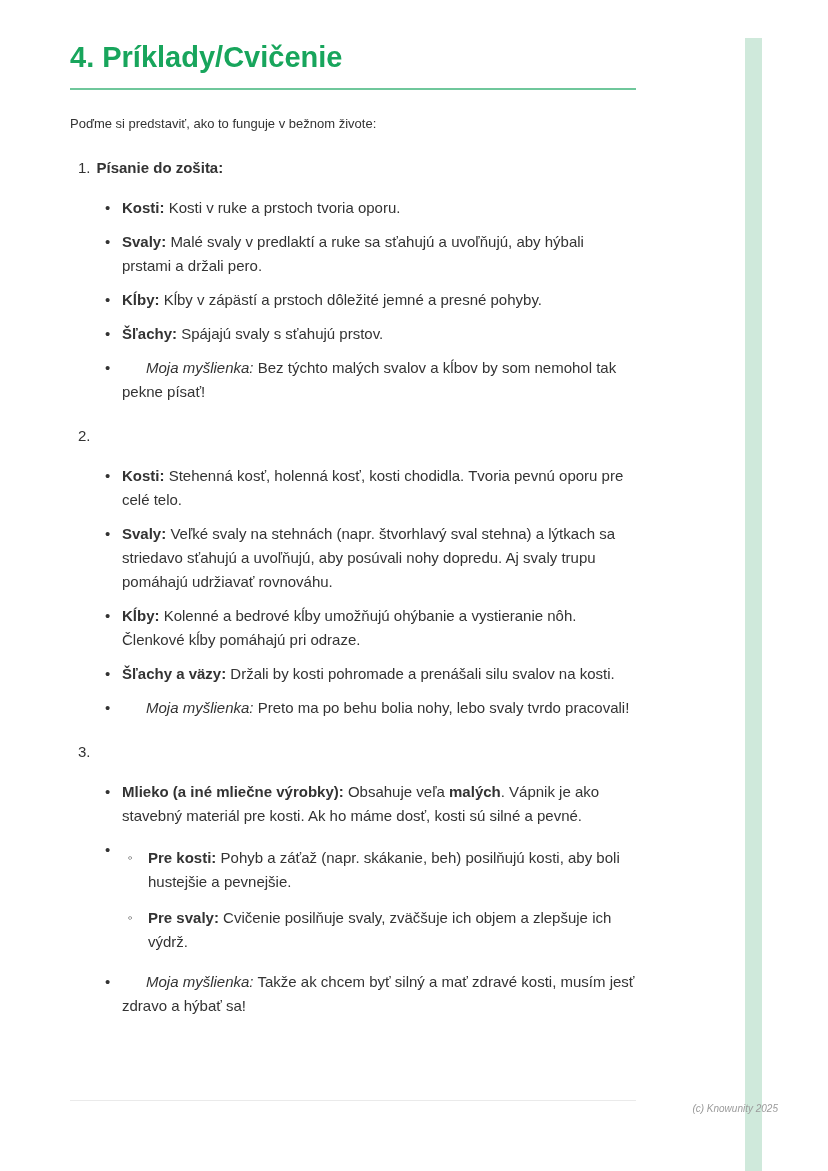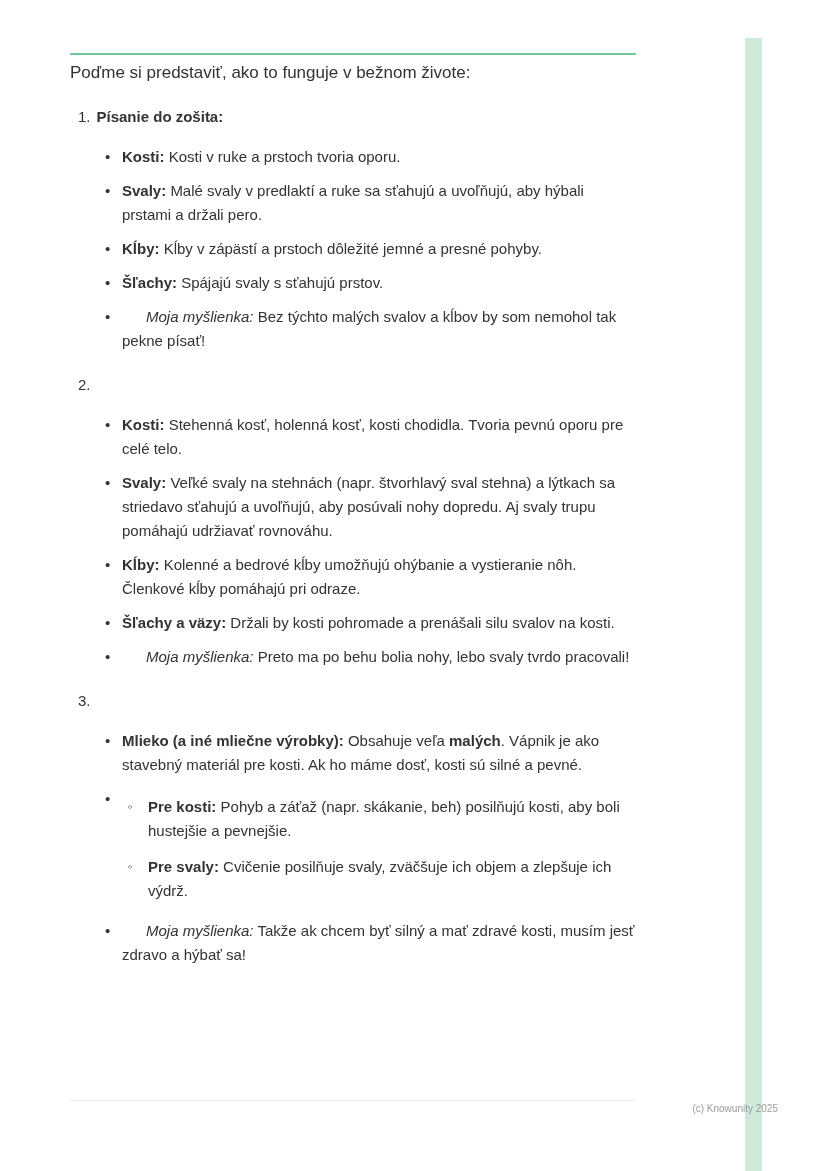--- a/index.html
+++ b/index.html
@@ -19,21 +19,21 @@
     position: absolute; left: 70px; top: 40px; width: 566px;
   }
   h1.page-title {
     font-size: 29px; font-weight: 700; line-height: 1.2;
     color: #18a55c;
   }
   .title-rule {
     height: 2px; background: #6fc79b; margin-top: 13px;
   }
   .intro {
-    margin-top: 6px; font-size: 17px; line-height: 24px;
+    margin-top: 22px; font-size: 13px; line-height: 24px;
   }
   .section { margin-top: 20px; }
   .sec-head {
     display: flex; gap: 6px; padding-left: 8px;
     font-size: 15px; line-height: 24px;
   }
   .b { font-weight: 700; }
   .i { font-style: italic; margin-left: 24px; }
   .bullets { margin-top: 16px; padding-left: 35px; }
   .bullet {
@@ -45,30 +45,31 @@
   .sub-bullets { margin-top: 8px; padding-left: 6px; }
   .bullet.sub { margin-bottom: 12px; }
   .bullet.sub:last-child { margin-bottom: 0; }
   .bullet.sub .marker { width: 20px; font-size: 13px; }
   .footer-rule {
     position: absolute; left: 70px; top: 1100px; width: 566px;
     height: 1px; background: #eaeaea;
   }
   .footer-text {
     position: absolute; top: 1103px; right: 50px;
-    font-size: 10px; color: #9b9b9b; z-index: 2;
+    font-size: 10px; color: #9b9b9b; z-index: 2; font-style: italic;
   }
 </style>
 </head>
 <body>
 
 <div class="accent-strip"></div>
 
 <div class="content">
 
+  <h1 class="page-title">4. Príklady/Cvičenie</h1>
   <div class="title-rule"></div>
 
   <p class="intro">Poďme si predstaviť, ako to funguje v bežnom živote:</p>
 
   <div class="section">
     <div class="sec-head">
       <span>1.</span>
       <span class="b">Písanie do zošita:</span>
     </div>
     <div class="bullets">

